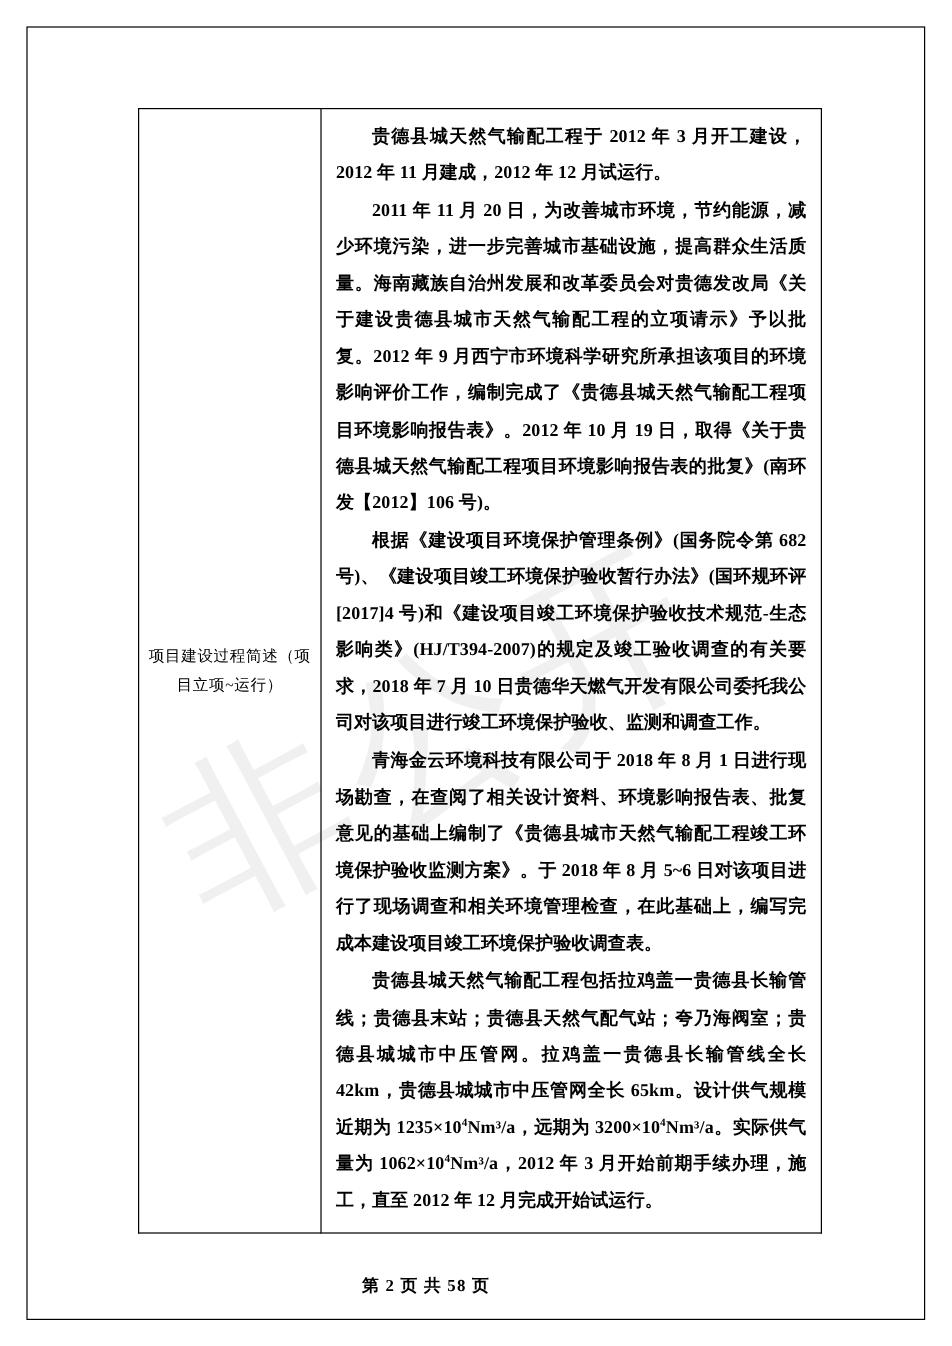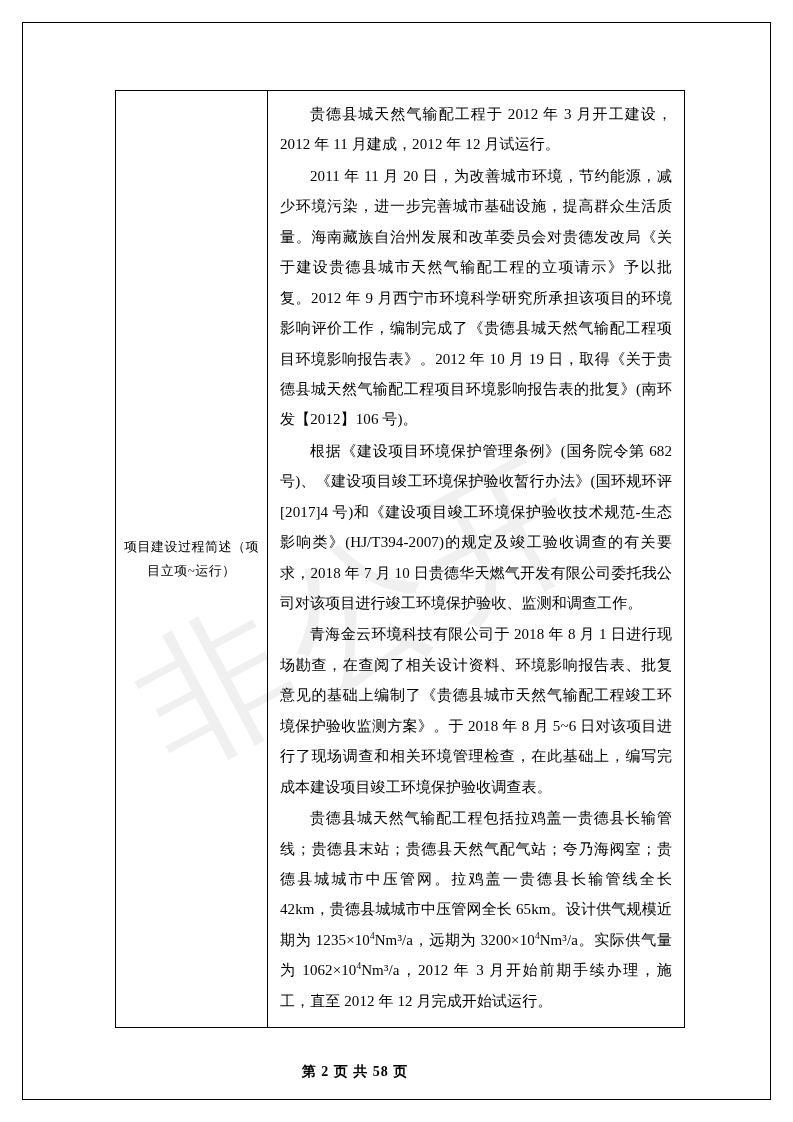--- a/index.html
+++ b/index.html
@@ -59,20 +59,21 @@
     text-align: center;
     font-size: 13px;
     line-height: 1.85;
     letter-spacing: 0.5px;
     padding: 4px 8px;
     vertical-align: middle;
   }
   td.content-cell {
     vertical-align: top;
     padding: 8px 12px 10px 12px;
+    font-weight: bold;
   }
   .content-cell p {
     margin: 0 0 1px 0;
     font-size: 15px;
     line-height: 2.03;
     text-align: justify;
     text-justify: inter-ideograph;
     text-indent: 2em;
     letter-spacing: 0.1px;
   }

